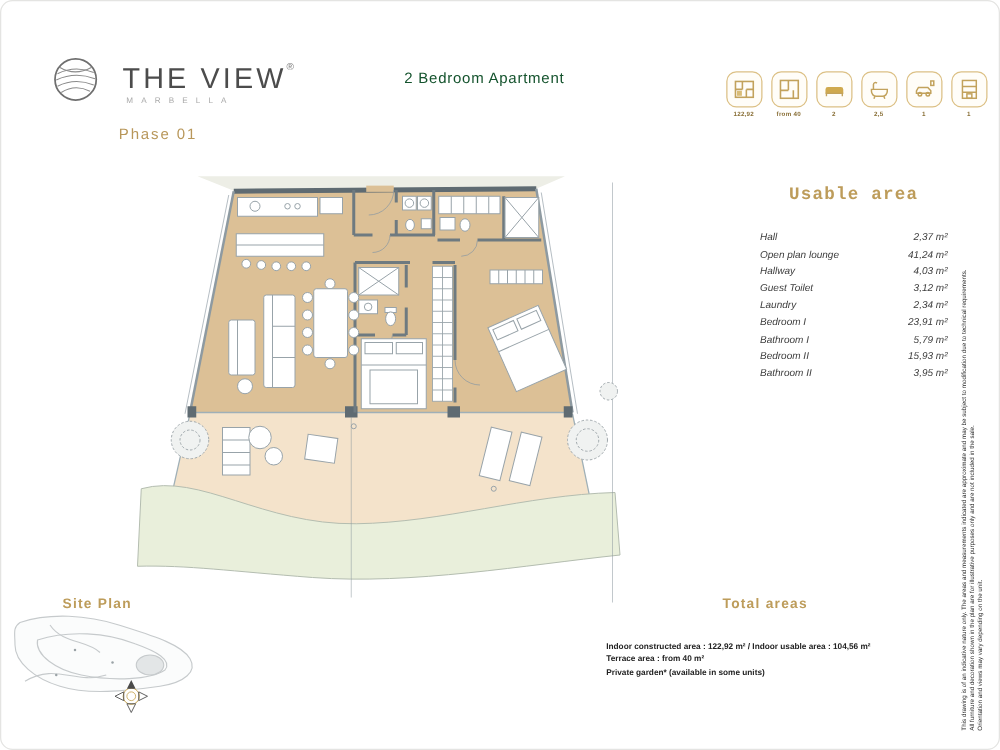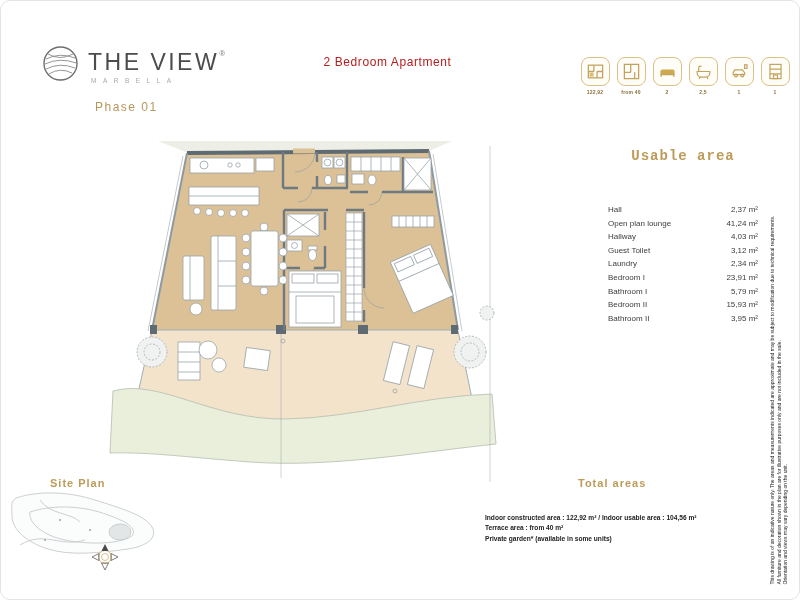--- a/index.html
+++ b/index.html
@@ -1,40 +1,40 @@
 <!DOCTYPE html>
 <html><head>
 <meta charset="utf-8">
 <style>
   html,body{margin:0;padding:0;}
   body{width:800px;height:600px;background:#fff;font-family:"Liberation Sans",sans-serif;position:relative;overflow:hidden;}
   .page{position:absolute;inset:0;border:1px solid #e4e4e2;border-radius:10px;}
 
   
-  .brand{position:absolute;left:42px;top:42px;display:flex;align-items:center;gap:9px;}
+  .brand{position:absolute;left:42px;top:42px;display:flex;align-items:center;gap:19px;}
   .brand-text{display:flex;flex-direction:column;}
   .brand-name{font-size:23px;color:#4c4c4c;letter-spacing:2.5px;font-weight:400;line-height:24px;white-space:nowrap;}
   .brand-name sup{font-size:8px;vertical-align:14px;color:#7a7a7a;letter-spacing:0;}
   .brand-sub{font-size:6.5px;color:#a9a9a9;letter-spacing:6.5px;margin-top:3px;padding-left:3px;}
   .phase{position:absolute;left:95px;top:100px;font-size:12px;color:#b8975a;letter-spacing:1.5px;}
 
   .type-block{position:absolute;left:290px;top:50px;width:195px;text-align:center;}
   .type-label{font-size:10.5px;color:#4a4a4a;letter-spacing:.5px;}
-  .type-value{font-size:12px;color:#b91c1c;letter-spacing:.6px;margin-top:5px;}
+  .type-value{font-size:12px;color:#14532d;letter-spacing:.6px;margin-top:5px;}
 
   
   .spec-row{position:absolute;left:580px;top:57px;display:flex;gap:6px;}
   .spec{width:30px;display:flex;flex-direction:column;align-items:center;}
   .spec-box{width:27px;height:27px;border:1.5px solid #dcc085;border-radius:8px;display:flex;align-items:center;justify-content:center;background:#fffdf8;}
   .spec-label{font-size:5px;font-weight:bold;color:#8a7038;margin-top:3px;letter-spacing:.2px;white-space:nowrap;}
 
   
   .usable{position:absolute;left:608px;top:148px;width:150px;}
   .usable-title{font-size:14px;color:#bd9c5a;letter-spacing:1px;text-align:center;font-weight:bold;font-family:Liberation Mono, monospace;}
-  .usable-rows{margin-top:39px;}
+  .usable-rows{margin-top:19px;font-style:italic;}
   .u-row{display:flex;justify-content:space-between;font-size:8px;color:#3c3c3c;line-height:13.6px;}
   .u-row .val{text-align:right;}
 
   
   .totals-title{position:absolute;left:578px;top:477px;font-size:11px;color:#bd9c5a;letter-spacing:1px;font-weight:bold;}
   .totals-lines{position:absolute;left:485px;top:513px;width:300px;font-size:6.6px;color:#222;line-height:10.4px;font-weight:bold;}
 
   
   .siteplan-title{position:absolute;left:50px;top:477px;font-size:11px;color:#bd9c5a;letter-spacing:1px;font-weight:bold;}
 

